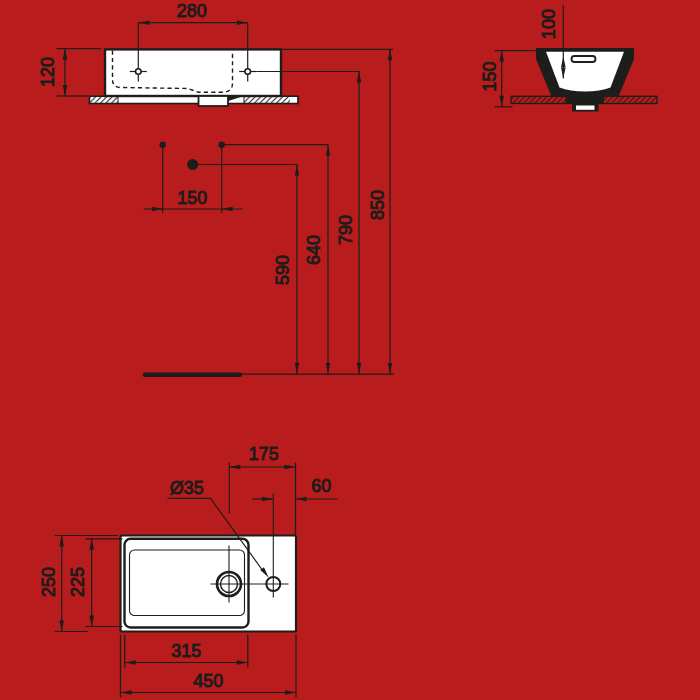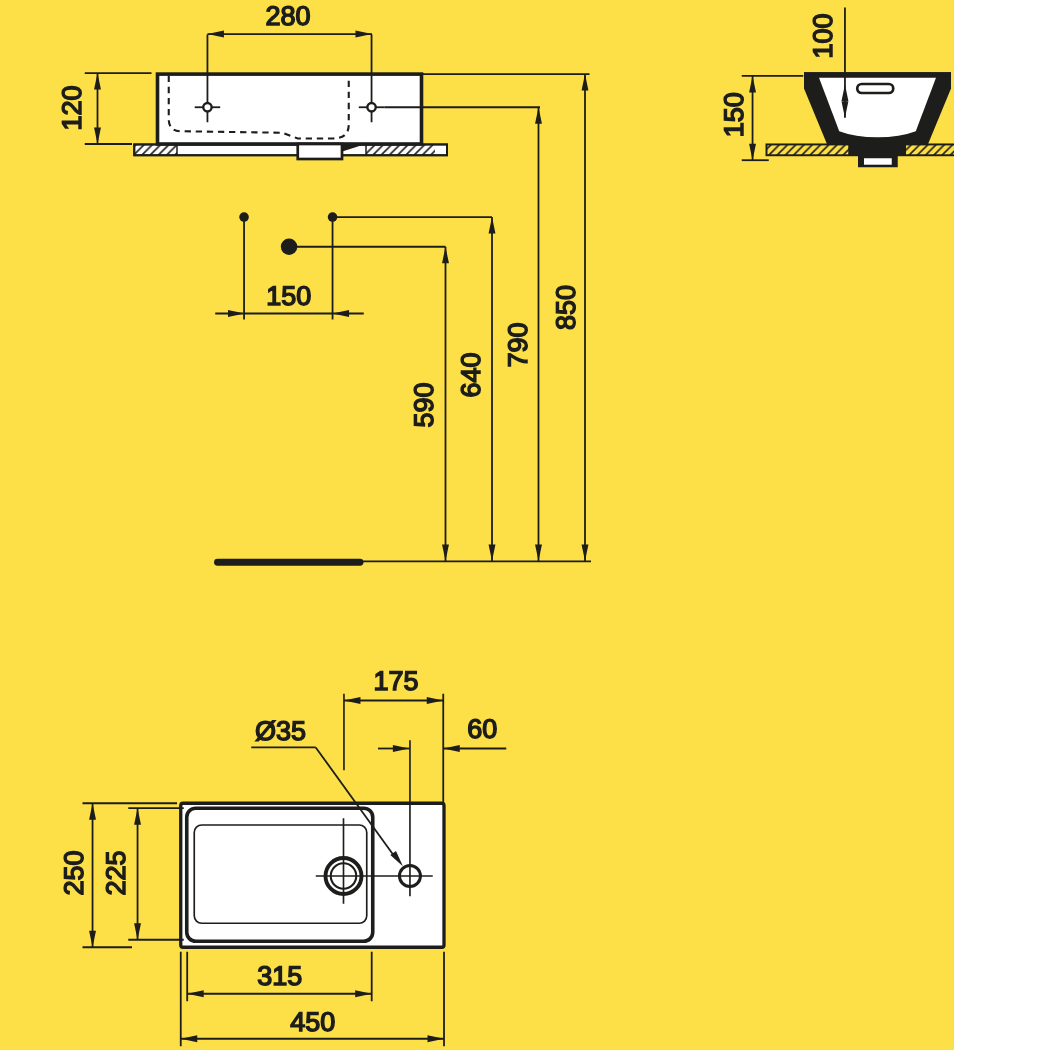--- a/index.html
+++ b/index.html
@@ -1,16 +1,16 @@
 <!DOCTYPE html>
 <html><head>
 <meta charset="utf-8">
 <style>
   html,body{margin:0;padding:0;background:#ffffff;}
-  .stage{position:relative;width:636px;height:700px;background:#fde047;overflow:hidden;text-align:right;}
+  .stage{position:relative;width:700px;height:700px;background:#b91c1c;overflow:hidden;text-align:right;}
   svg{display:block;}
   text{font-family:"Liberation Sans","DejaVu Sans",sans-serif;font-size:18px;fill:#1d1d1b;}
 </style>
 </head>
 <body>
 
 <div class="stage">
 <svg width="700" height="700" viewBox="0 0 700 700">
   <defs>
     <pattern id="hatch" patternUnits="userSpaceOnUse" width="5.5" height="5.5">

